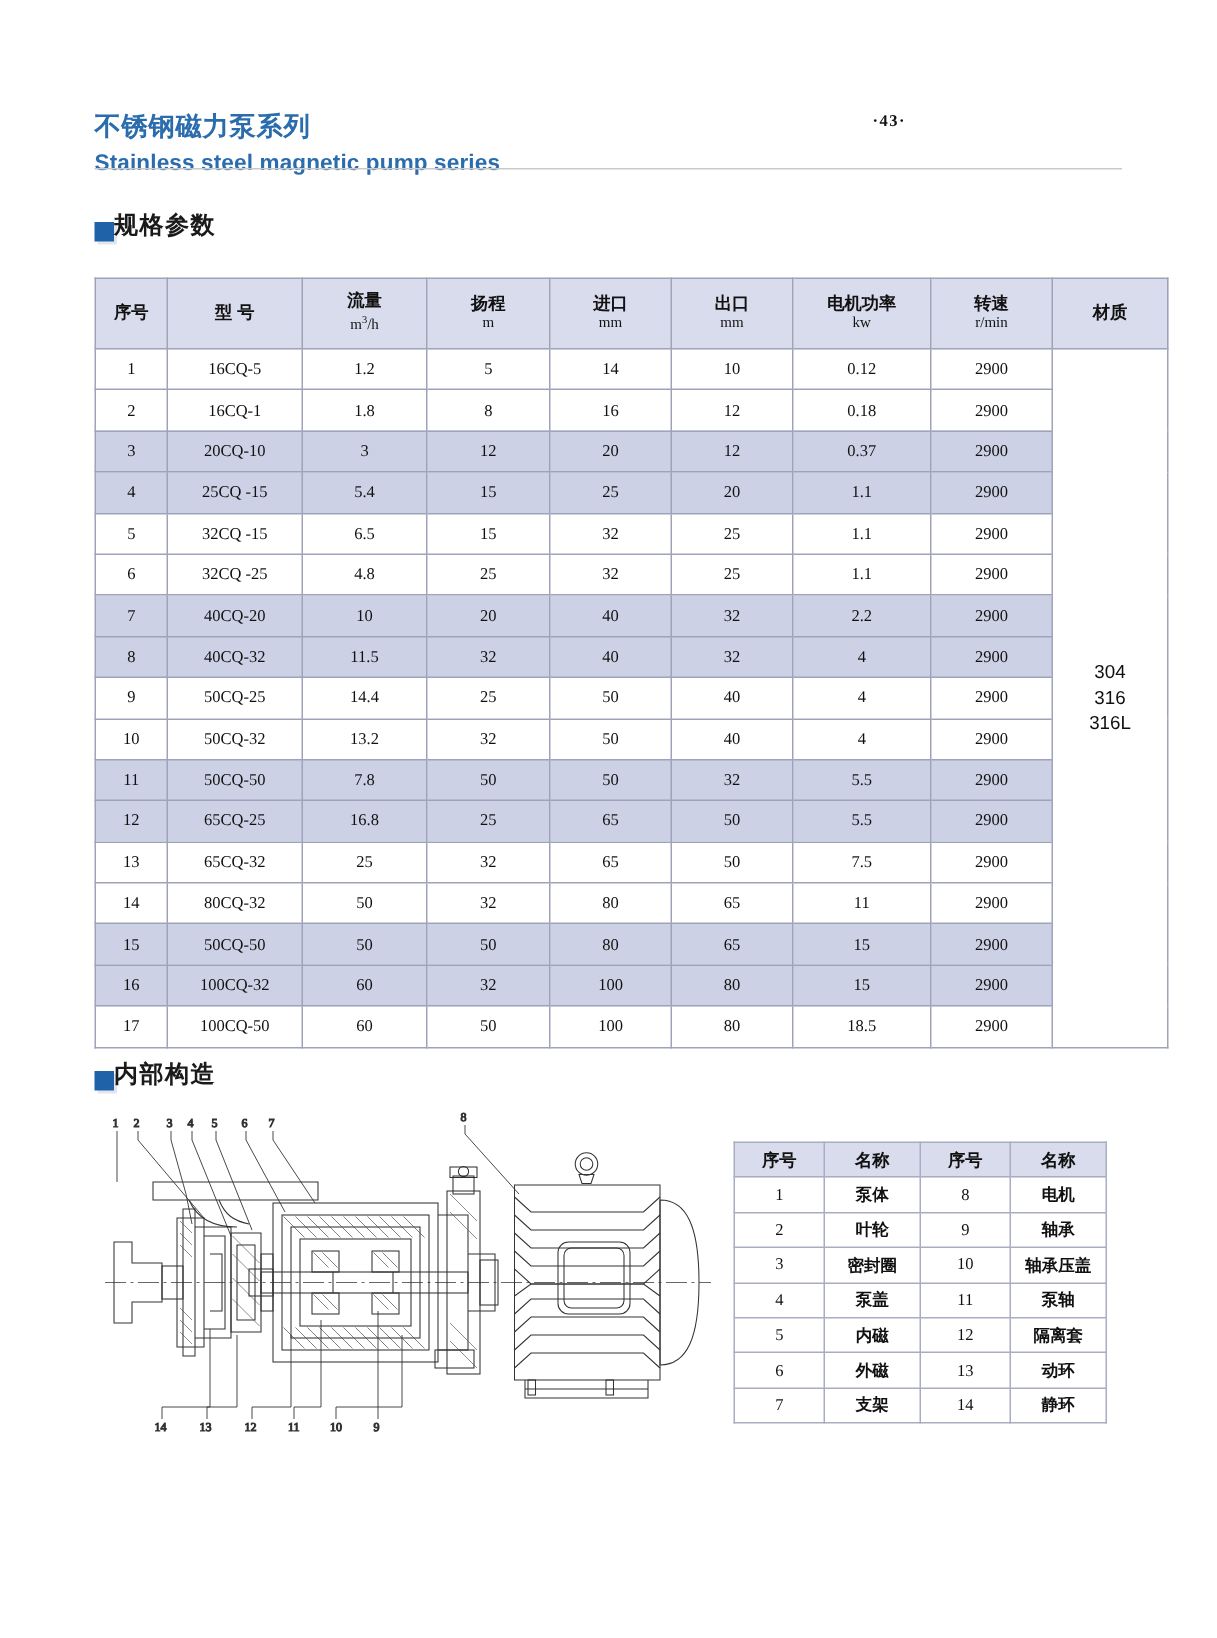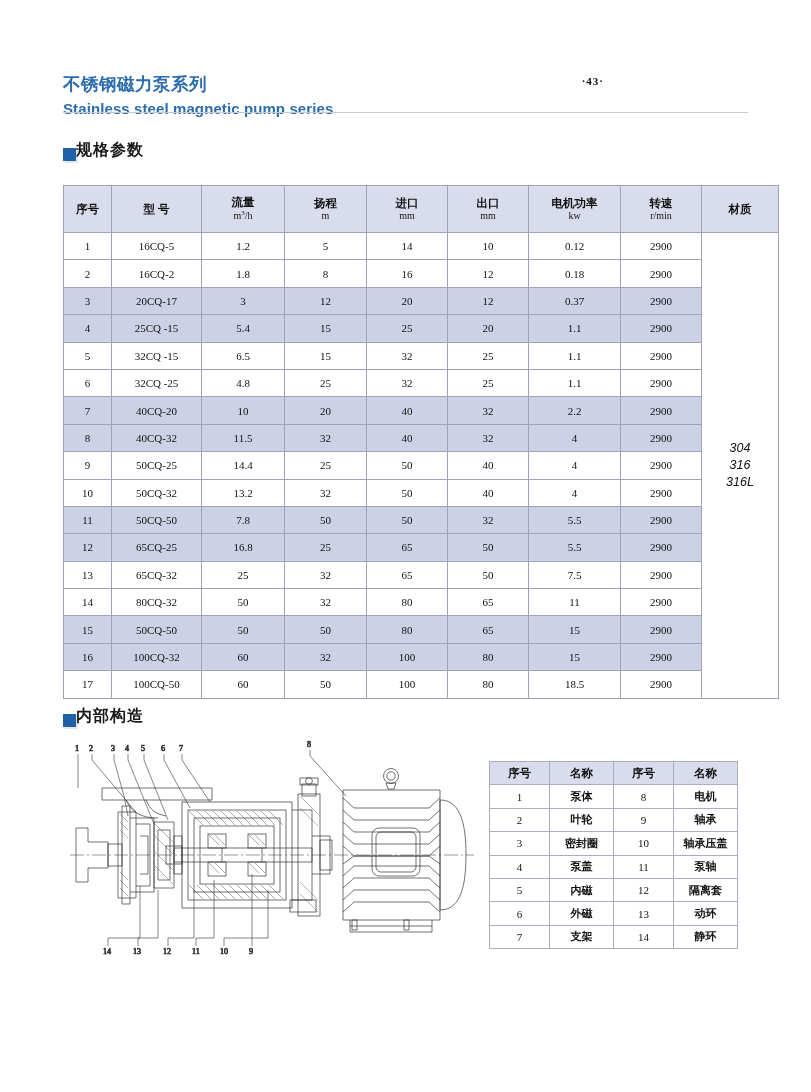--- a/index.html
+++ b/index.html
@@ -126,21 +126,20 @@
   }
   table.spec tbody tr.shaded td {
     background: #ccd1e6;
   }
   table.spec td.material {
     background: #ffffff !important;
     font-family: "Liberation Sans", "DejaVu Sans", sans-serif;
     font-size: 12.5px;
     line-height: 1.35;
     font-weight: normal;
-    font-style: italic;
   }
   .col-no { width: 48px; }
   .col-model { width: 90px; }
   .col-flow { width: 83px; }
   .col-head { width: 82px; }
   .col-in { width: 81px; }
   .col-out { width: 81px; }
   .col-power { width: 92px; }
   .col-speed { width: 81px; }
   .col-mat { width: 77px; }
@@ -277,31 +276,31 @@
           <td>0.12</td>
           <td>2900</td>
           <td class="material" rowspan="17">
             <div>304</div>
             <div>316</div>
             <div>316L</div>
           </td>
         </tr>
         <tr>
           <td>2</td>
-          <td>16CQ-2</td>
+          <td>16CQ-1</td>
           <td>1.8</td>
           <td>8</td>
           <td>16</td>
           <td>12</td>
           <td>0.18</td>
           <td>2900</td>
         </tr>
         <tr class="shaded">
           <td>3</td>
-          <td>20CQ-17</td>
+          <td>20CQ-10</td>
           <td>3</td>
           <td>12</td>
           <td>20</td>
           <td>12</td>
           <td>0.37</td>
           <td>2900</td>
         </tr>
         <tr class="shaded">
           <td>4</td>
           <td>25CQ -15</td>

